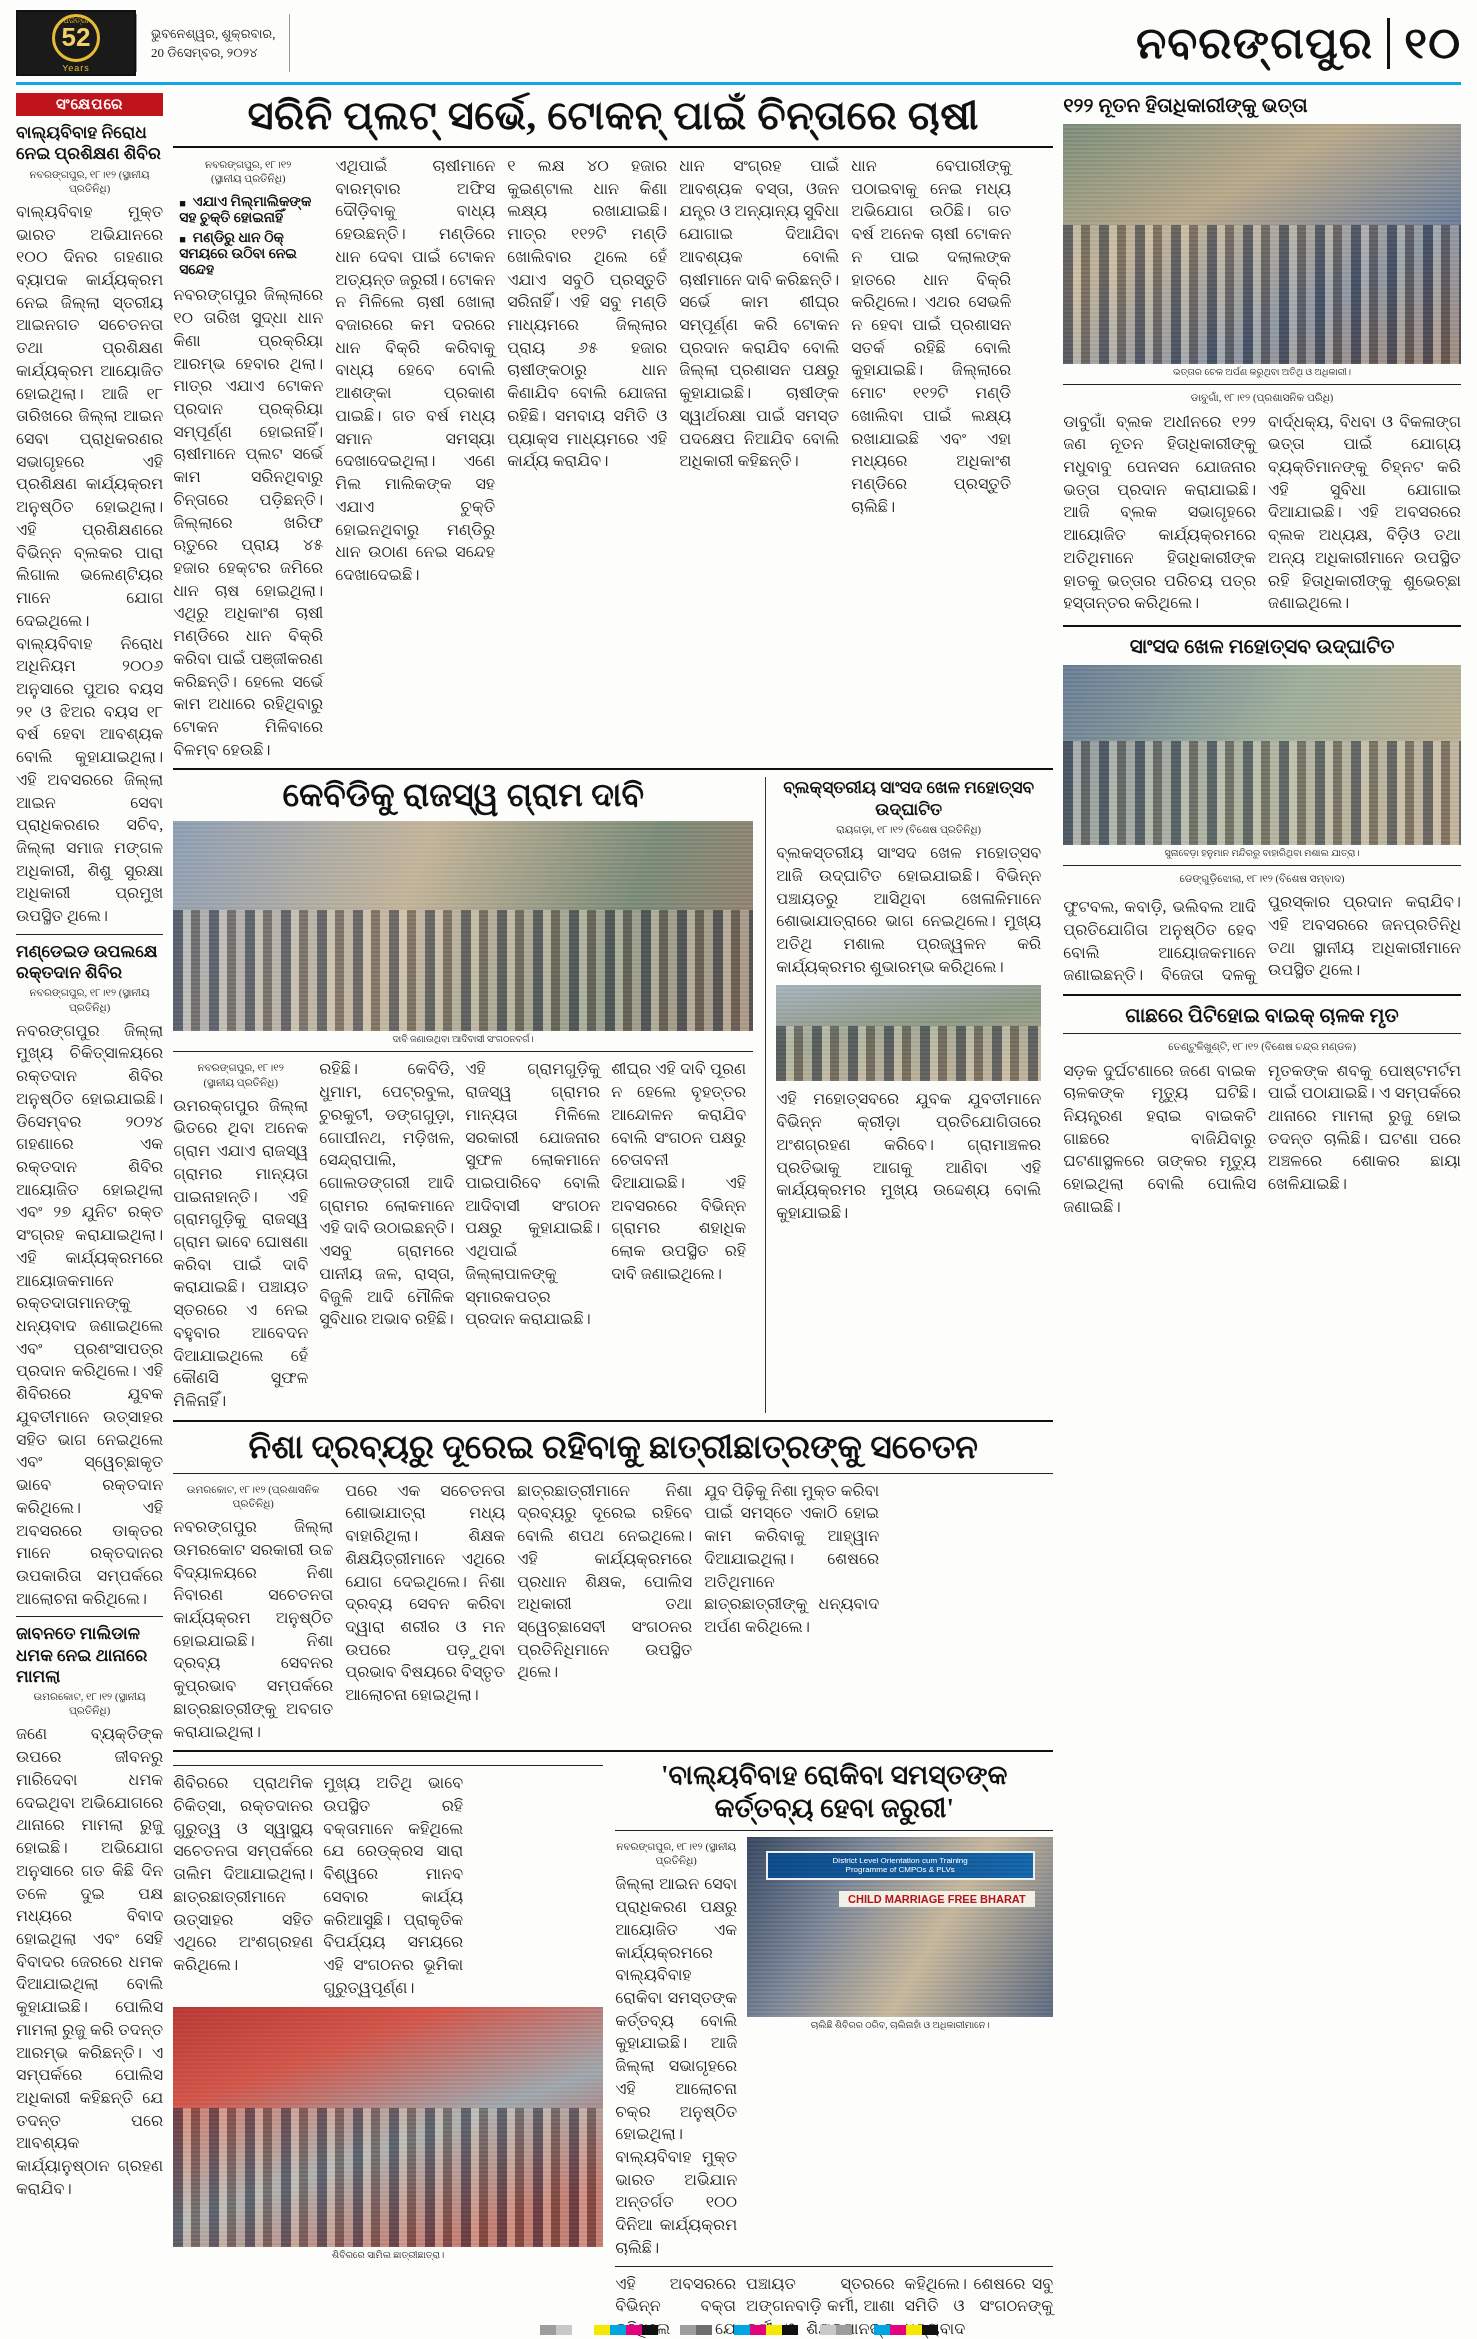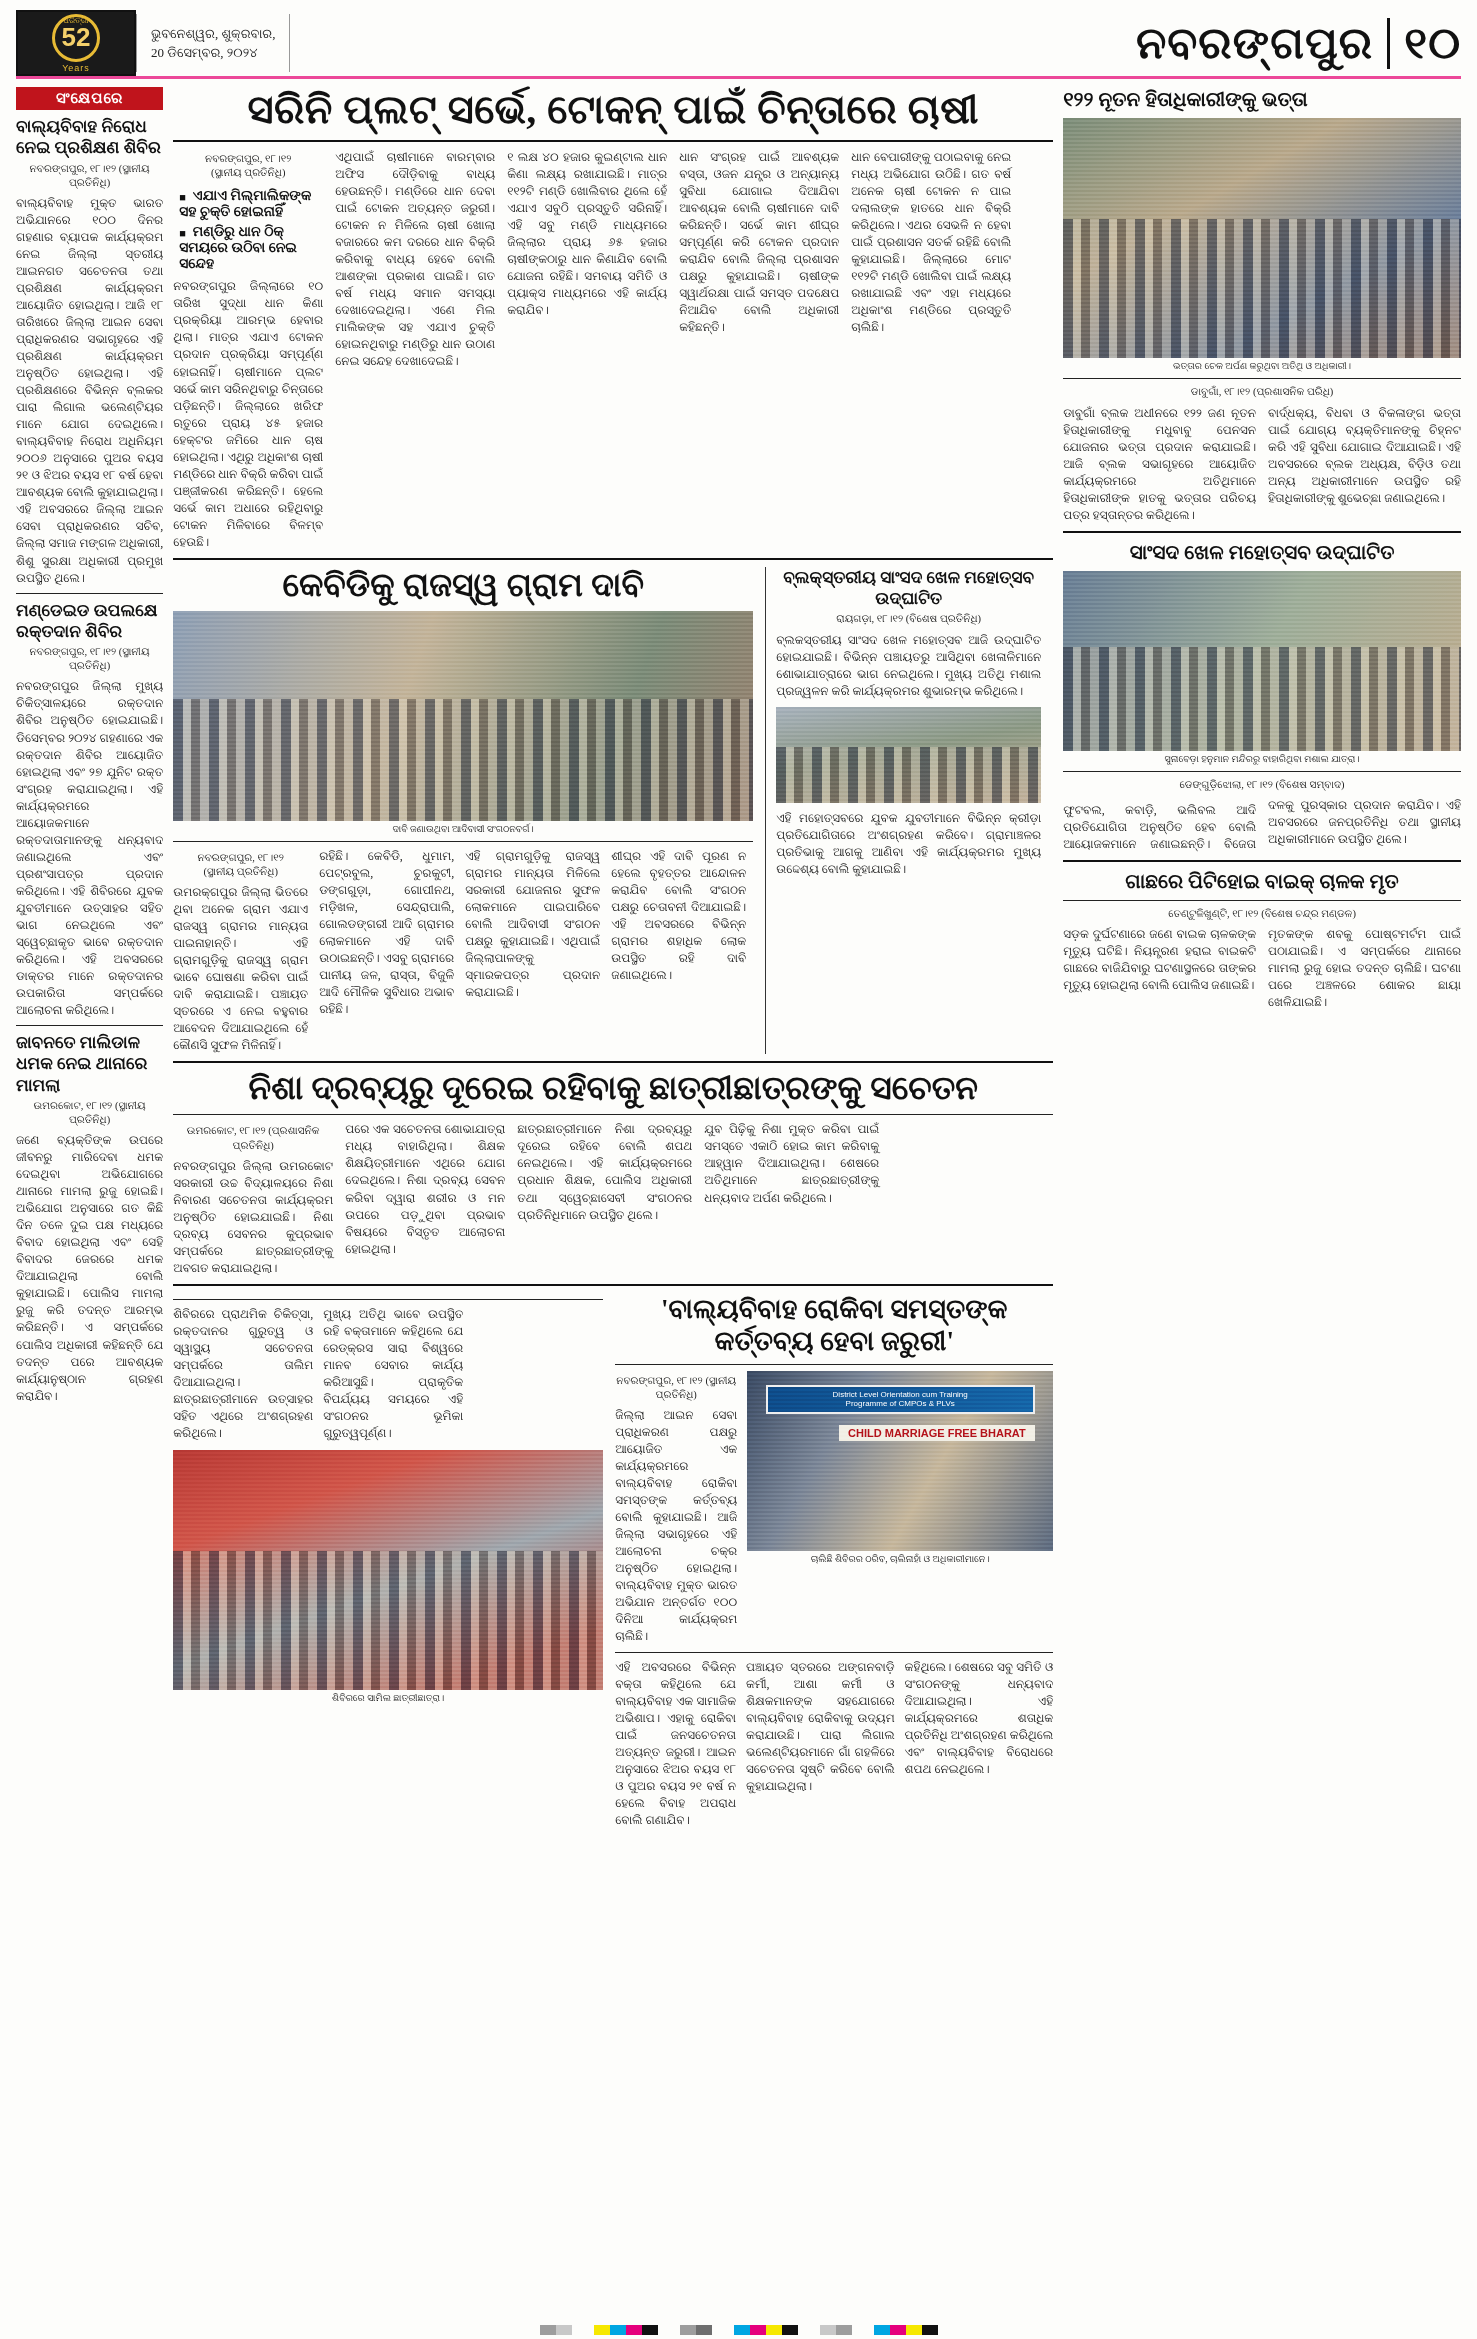--- a/index.html
+++ b/index.html
@@ -8,21 +8,21 @@
     width:1477px; height:2339px;
     background:#fdfdfb;
     font-family:"Liberation Serif", serif;
     color:#111;
     position:relative;
     overflow:hidden;
   }
   .page { width:1477px; height:2339px; padding:10px 16px; position:relative; }
 
   
-  .masthead { display:flex; align-items:center; border-bottom:3px solid #ec4899; }
+  .masthead { display:flex; align-items:center; border-bottom:3px solid #0ea5e9; padding-bottom:6px; }
   .logo-badge {
     width:120px; height:66px; background:#1a1a1a; color:#f3c53a;
     display:flex; flex-direction:column; align-items:center; justify-content:center;
     border:2px solid #111; position:relative;
   }
   .logo-badge .ring {
     width:48px;height:48px;border-radius:50%;border:3px solid #e8bb35;
     display:flex;align-items:center;justify-content:center;
     font-size:26px;font-weight:bold;color:#f4d06a;font-family:"Liberation Sans",sans-serif;
   }
@@ -48,21 +48,21 @@
   .rule-h { border-top:1px solid #222; margin:6px 0; }
   .rule-thick { border-top:2px solid #111; margin:7px 0; }
 
   .sumhead {
     background:#c0141c; color:#fff; font-size:15px; font-weight:bold;
     text-align:center; padding:3px 0; letter-spacing:1px; margin-bottom:6px;
   }
   .brief-title { font-size:17px; font-weight:bold; line-height:1.25; margin:4px 0 3px; }
   .byline { font-size:10.5px; text-align:center; line-height:1.35; margin:3px 0 5px; color:#222;}
   .body-text {
-    font-size:12px; line-height:1.42; text-align:justify; color:#1b1b1b;
+    font-size:16px; line-height:1.42; text-align:justify; color:#1b1b1b;
     hyphens:auto; word-break:break-word;
   }
 
   .headline-xl { font-size:40px; font-weight:bold; text-align:center; line-height:1.15; letter-spacing:0.5px;}
   .headline-lg { font-size:33px; font-weight:bold; text-align:center; line-height:1.15; }
   .headline-md { font-size:27px; font-weight:bold; text-align:center; line-height:1.2;}
   .headline-sm { font-size:20px; font-weight:bold; text-align:center; line-height:1.22;}
   .headline-xs { font-size:17px; font-weight:bold; text-align:center; line-height:1.25;}
 
   .bullets { margin:8px 0 6px 6px; }

